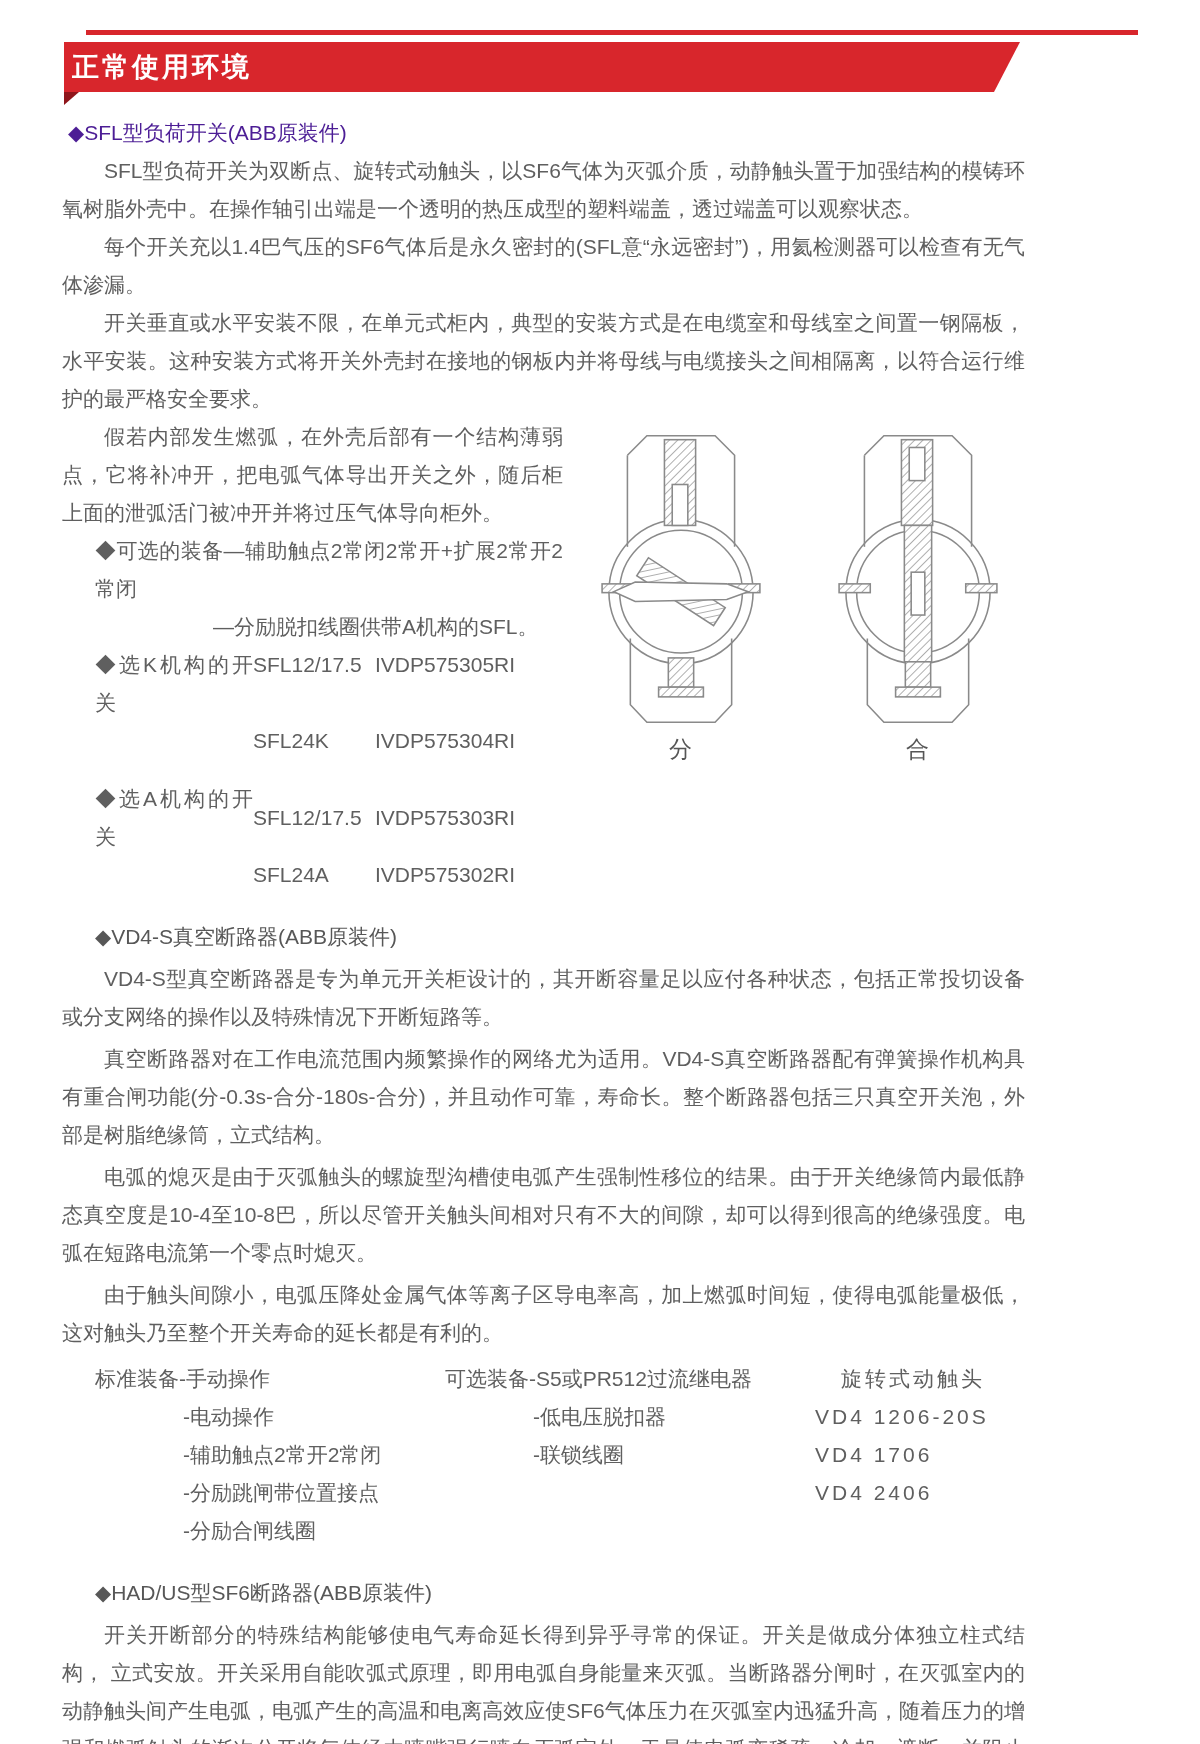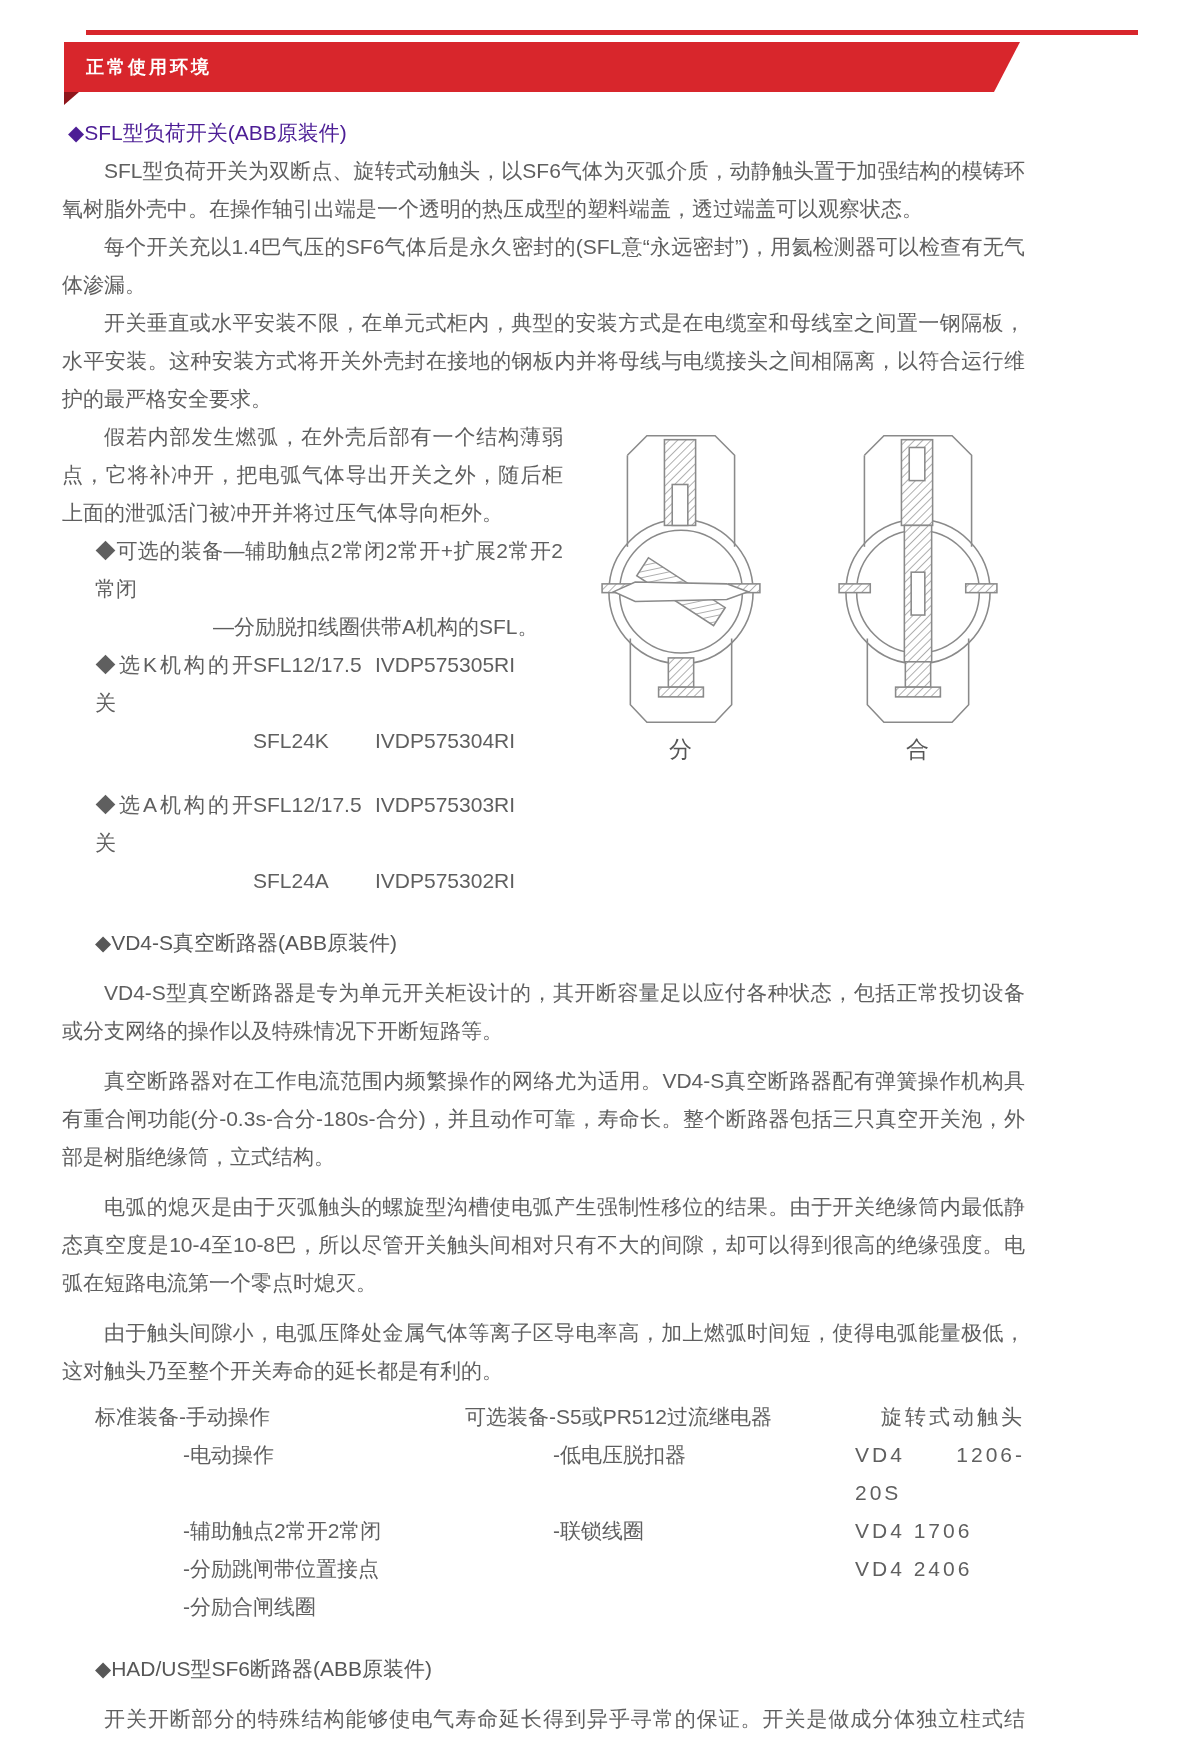--- a/index.html
+++ b/index.html
@@ -7,54 +7,54 @@
   .page {
     position:relative; width:1200px; height:1744px; background:#fff; overflow:hidden;
     font-family:"Liberation Sans", sans-serif; color:#5f5f5f;
   }
   .top-rule { position:absolute; left:86px; top:30px; width:1052px; height:5px; background:#d8262c; }
   .banner {
     position:absolute; left:64px; top:42px; width:956px; height:50px; background:#d8262c;
     clip-path:polygon(0 0,100% 0,calc(100% - 26px) 100%,0 100%);
     display:flex; align-items:center;
   }
-  .banner-title { color:#ffffff; font-size:18px; font-weight:bold; padding-left:22px; letter-spacing:3px; }
+  .banner-title { color:#ffffff; font-size:27px; font-weight:bold; padding-left:8px; letter-spacing:3px; }
   .banner-fold { position:absolute; left:64px; top:92px; width:0; height:0;
     border-top:13px solid #8f151b; border-right:15px solid transparent; }
 
   .content {
     position:absolute; left:62px; top:106px; width:963px;
     font-size:21px; line-height:38px; text-align:justify; color:#5f5f5f;
   }
   p { margin:0; }
   .ind { text-indent:2em; }
   .heading { margin-top:8px; padding-left:6px; color:#4c1d95; }
   .heading2 { clear:both; margin-top:24px; padding-left:33px; color:#575757; }
-  .pgap { margin-top:12px; }
+  .pgap { margin-top:4px; }
 
   
   .figures { float:right; width:452px; margin:10px 0 4px 10px; display:flex; justify-content:space-between; }
   .figure { width:215px; text-align:center; }
   .figure svg { display:block; margin:0 auto; width:172px; height:302px; }
   .fig-label { font-size:23px; color:#565656; line-height:30px; margin-top:4px; text-align:center; }
 
   
   .opt1 { padding-left:33px; }
   .opt2 { padding-left:151px; }
 
   
   .mrow { display:flex; }
-  .mrow.gap-top { margin-top:26px; }
+  .mrow.gap-top { margin-top:20px;align-items:center; }
   .mc1 { width:191px; padding-left:33px; }
   .mc2 { width:122px; }
   .mc3 { flex:1; }
 
   
   .etable { margin-top:8px; padding-left:33px; }
-  .trow { display:flex;gap:20px; }
+  .trow { display:flex; }
   .tc1 { width:350px; }
   .tc2 { width:370px; }
   .tc3 { flex:1; letter-spacing:3px; }
   .trow.sub .tc1 { padding-left:88px; }
   .trow.sub .tc2 { padding-left:88px; }
   .trow.hd .tc3 { padding-left:26px; }
 </style>
 </head>
 <body>
 

